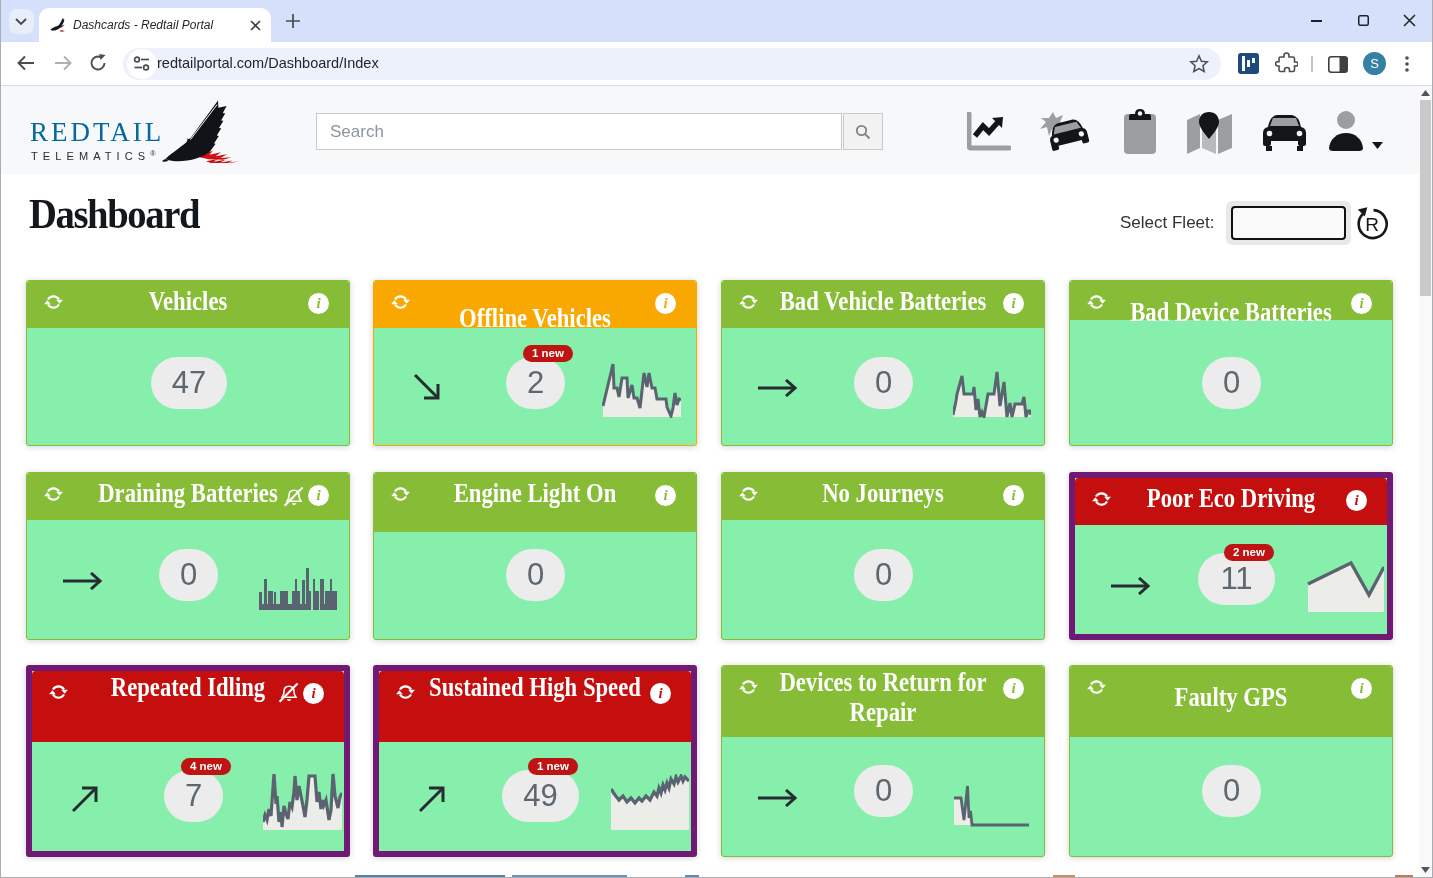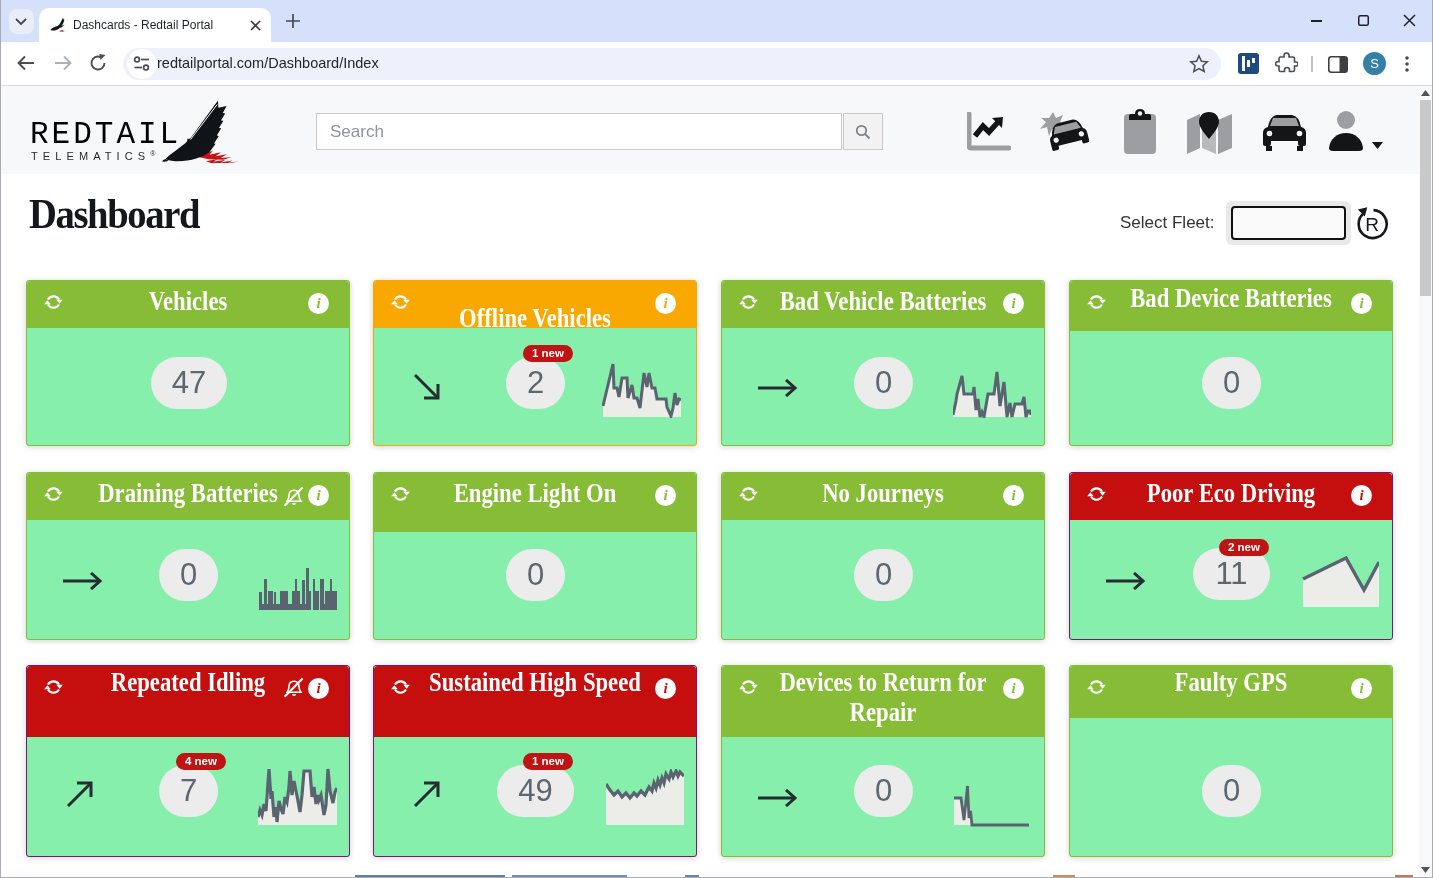--- a/index.html
+++ b/index.html
@@ -5,21 +5,21 @@
   * { margin:0; padding:0; box-sizing:border-box; }
   html,body { width:1433px; height:878px; overflow:hidden; background:#fff;
     font-family:"Liberation Sans", sans-serif; }
   .abs { position:absolute; }
   
   #tabstrip { position:absolute; left:0; top:0; width:1433px; height:42px; background:#d5e1fb; }
   #winleft { position:absolute; left:0; top:0; width:1px; height:878px; background:#a9adb3; }
   #winright { position:absolute; right:0; top:0; width:1px; height:878px; background:#a9adb3; }
   #winbottom { position:absolute; left:0; top:877px; width:1433px; height:1px; background:#a9adb3; }
   #tabsearch { position:absolute; left:9px; top:9px; width:25px; height:25px; border-radius:8px; background:#e9edf8; }
-  #tab { position:absolute; left:39px; top:8px; width:232px; height:34px; background:#fff; border-radius:10px 10px 0 0; }
+  #tab { position:absolute; left:39px; top:8px; width:232px; height:34px; background:#fff; border-radius:10px 10px 0 0;font-style:italic; }
   .tabtitle { position:absolute; left:34px; top:10px; font-size:12px; color:#1f2328; width:170px; overflow:hidden; white-space:nowrap; }
   #toolbar { position:absolute; left:1px; top:42px; width:1431px; height:43px; background:#fff; }
   #toolbardiv { position:absolute; left:1px; top:85px; width:1431px; height:1px; background:#d8dbe0; }
   #omnibox { position:absolute; left:123px; top:48px; width:1098px; height:32px; border-radius:16px; background:#ecf1fb; }
   #urltext { position:absolute; left:157px; top:55px; font-size:14.5px; color:#24262a; }
   
   #page { position:absolute; left:1px; top:86px; width:1418px; height:791px; background:#fff; overflow:hidden; }
   #siteheader { position:absolute; left:0; top:0; width:1418px; height:88px; background:#f7f8fa; }
   #search { position:absolute; left:315px; top:27px; width:526px; height:37px; background:#fff; border:1px solid #c9c9c9; }
   #search span { position:absolute; left:13px; top:8px; color:#8c949c; font-size:17px; }
@@ -29,21 +29,21 @@
   
   #fleetlabel { position:absolute; left:1119px; top:127px; font-size:17px; color:#333; }
   #fleethalo { position:absolute; left:1225px; top:115px; width:125px; height:44px; background:#e9e9e9; border-radius:6px; }
   #fleetbox { position:absolute; left:1230px; top:120px; width:115px; height:34px; background:#fafafa; border:2px solid #111; border-radius:4px; }
   
   .card { position:absolute; width:324px; border-radius:3px; box-shadow:0 1px 6px rgba(0,0,0,.18); background:#86efac; }
   .hd { position:absolute; left:0; top:0; width:100%; border-radius:4px 4px 0 0; }
   .hd .title { width:100%; text-align:center; font-family:"Liberation Serif", serif; font-weight:bold; color:#fff; font-size:27px; line-height:30px; padding:0 24px; transform:scaleX(.84); transform-origin:center top; }
   .card.green { border:1px solid #86bc36; } .card.green .hd { background:#86bc36; }
   .card.orange { border:1px solid #f8a800; } .card.orange .hd { background:#f8a800; }
-  .card.red { border:1px solid #701a75; } .card.red .hd { background:#c50f0f; }
+  .card.red { border:6px solid #701a75; } .card.red .hd { background:#c50f0f; }
   .pill { position:absolute; background:#ececec; border-radius:26px; color:#5d6770; font-size:31px;
     display:flex; align-items:center; justify-content:center; }
   .badge { position:absolute; background:#be1414; color:#fff; font-weight:bold;
     border-radius:8.5px; height:17px; line-height:17px; padding:0 9px; font-size:11.5px; }
   .syncico { position:absolute; left:17px; top:12px; }
   .infoico { position:absolute; right:20px; top:12px; width:21px; height:21px; border-radius:50%; background:#fff;
     font-family:"Liberation Serif", serif; font-style:italic; font-weight:bold; font-size:15px; text-align:center; line-height:21px; }
   .card.green .infoico { color:#86bc36; } .card.orange .infoico { color:#f8a800; } .card.red .infoico { color:#c50f0f; }
   
   #sbar { position:absolute; left:1419px; top:86px; width:13px; height:791px; background:#f9f9f9; }
@@ -126,21 +126,21 @@
 <div style="position:absolute;left:1363px;top:52px;width:23px;height:23px;border-radius:50%;background:#3580a5;color:#fff;font-size:13px;text-align:center;line-height:23px;">S</div>
 <svg width="4" height="16" viewBox="0 0 4 16" style="position:absolute;left:1405px;top:56px;">
     <circle cx="2" cy="2" r="1.8" fill="#4a4d51"></circle>
     <circle cx="2" cy="8" r="1.8" fill="#4a4d51"></circle>
     <circle cx="2" cy="14" r="1.8" fill="#4a4d51"></circle>
   </svg>
 
 <div id="page">
   <div id="siteheader">
 
-    <div style="position:absolute;left:29px;top:31px;font-family:Liberation Mono, monospace;font-size:31px;color:#000000;letter-spacing:3px;">REDTAIL</div>
+    <div style="position:absolute;left:29px;top:31px;font-family:Liberation Serif, serif;font-size:27px;color:#0369a1;letter-spacing:3px;">REDTAIL</div>
     <div style="position:absolute;left:30px;top:64px;font-size:11px;color:#262b33;letter-spacing:5.1px;">TELEMATICS<span style="font-size:7px;vertical-align:4px;letter-spacing:0">®</span></div>
     <svg style="position:absolute;left:160px;top:11px;" width="80" height="66" viewBox="0 0 80 66">
       <path d="M37 57.5 C44 55.5 48 55.5 52 53.5 L48.5 57.8 L60 55.2 L54.5 59.3 L66 57.2 L59.5 61 L70.5 60.2 L62 62.8 L48 62.3 L38.5 60.3 Z" fill="#cc1016"></path>
       <path d="M45 64.3 L56.5 62 L52.5 64.8 L64.5 62.8 L59.5 65.4 L71.5 63.6 L67 65.8 L78 64.2 L70 65.9 L50 65.9 Z" fill="#cc1016"></path>
       <path d="M4.5 62 C8 58 16 53 24 46.5 C26 45 26.8 43.5 26.2 41.5 C27.5 42.3 29 41.8 30.2 40.3 L57 3.5 L57.4 10.8 L65.6 8.9 L61.8 16 L64.2 16.4 L60 23.4 L62.4 23.8 L58 31 L60.2 31.3 L55.8 38.6 L57.8 39 L53 46.5 L54.6 46.8 L49 54.5 C42 60.5 28 64.8 14 64.2 C9 63.8 6 63 4.5 62 Z" fill="#101317"></path>
       <path d="M4.5 62 C3 62.5 1.5 63.5 1 64.5 C3 64.8 5.5 64.6 7.5 63.8 Z" fill="#101317"></path>
       <path d="M29.5 42.5 L56.2 7.5" stroke="#f7f8fa" stroke-width="1" fill="none"></path>
     </svg>
     <div id="search">
         <span>Search</span>
@@ -256,21 +256,21 @@
         <polyline points="28,1 37,9 28,17" fill="none" stroke="#272c33" stroke-width="3"></polyline>
       </svg>
     <div class="pill" style="left:132px; top:76px; width:59px; height:52px;">0</div>
     <svg class="abs" style="left:231px; top:82px;" width="78" height="55" viewBox="0 0 78 55">
         <polygon fill="#ecece9" points="0,52 3,38 4,31 9,13 11,31 15,31 20,31 21,24 23,47 25,36 27,54 29,49 31,54 35,31 41,31 44,9 47,43 51,19 54,54 57,40 59,54 62,41 69,41 71,34 73,54 75,48 77,48 78,52 78,54 0,54"></polygon>
         <polyline fill="none" stroke="#5a6470" stroke-width="3" points="0,52 3,38 4,31 9,13 11,31 15,31 20,31 21,24 23,47 25,36 27,54 29,49 31,54 35,31 41,31 44,9 47,43 51,19 54,54 57,40 59,54 62,41 69,41 71,34 73,54 75,48 77,48 78,52"></polyline>
       </svg>
   </div>
 
   <div class="card green" style="left:1068px; top:194px; height:166px;">
-    <div class="hd" style="height:50px; padding-top:2px;">
+    <div class="hd" style="height:39px; padding-top:16px;">
         <div class="title">Bad Device Batteries</div>
       <svg class="syncico" width="19" height="19" viewBox="0 0 20 20">
           <path d="M4.2 6.8 A6.6 6.3 0 0 1 15.8 6.8" fill="none" stroke="#fff" stroke-width="2.2"></path>
           <polygon points="12.9,7.1 19.9,7.1 16.4,11.4" fill="#fff"></polygon>
           <path d="M15.8 12.2 A6.6 6.3 0 0 1 4.2 12.2" fill="none" stroke="#fff" stroke-width="2.2"></path>
           <polygon points="0.1,11.9 7.1,11.9 3.6,7.6" fill="#fff"></polygon>
         </svg>
       <div class="infoico">i</div>
     </div>
     <div class="pill" style="left:132px; top:76px; width:59px; height:52px;">0</div>
@@ -442,21 +442,21 @@
         <polyline points="28,1 37,9 28,17" fill="none" stroke="#272c33" stroke-width="3"></polyline>
       </svg>
     <div class="pill" style="left:132px; top:99px; width:59px; height:52px;">0</div>
     <svg class="abs" style="left:232px; top:119px;" width="76" height="42" viewBox="0 0 76 42">
         <polygon fill="#ecece9" points="0,13 7,13 10,35 13.5,1 15,33 16.5,26 18,40 0,40"></polygon>
         <polyline fill="none" stroke="#5a6470" stroke-width="2.8" points="0,13 7,13 10,35 13.5,1 15,33 16.5,26 18,40 75,40"></polyline>
       </svg>
   </div>
 
   <div class="card green" style="left:1068px; top:579px; height:192px;">
-    <div class="hd" style="height:52px; padding-top:1px;">
+    <div class="hd" style="height:71px; padding-top:16px;">
         <div class="title">Faulty GPS</div>
       <svg class="syncico" width="19" height="19" viewBox="0 0 20 20">
           <path d="M4.2 6.8 A6.6 6.3 0 0 1 15.8 6.8" fill="none" stroke="#fff" stroke-width="2.2"></path>
           <polygon points="12.9,7.1 19.9,7.1 16.4,11.4" fill="#fff"></polygon>
           <path d="M15.8 12.2 A6.6 6.3 0 0 1 4.2 12.2" fill="none" stroke="#fff" stroke-width="2.2"></path>
           <polygon points="0.1,11.9 7.1,11.9 3.6,7.6" fill="#fff"></polygon>
         </svg>
       <div class="infoico">i</div>
     </div>
     <div class="pill" style="left:132px; top:99px; width:59px; height:52px;">0</div>

